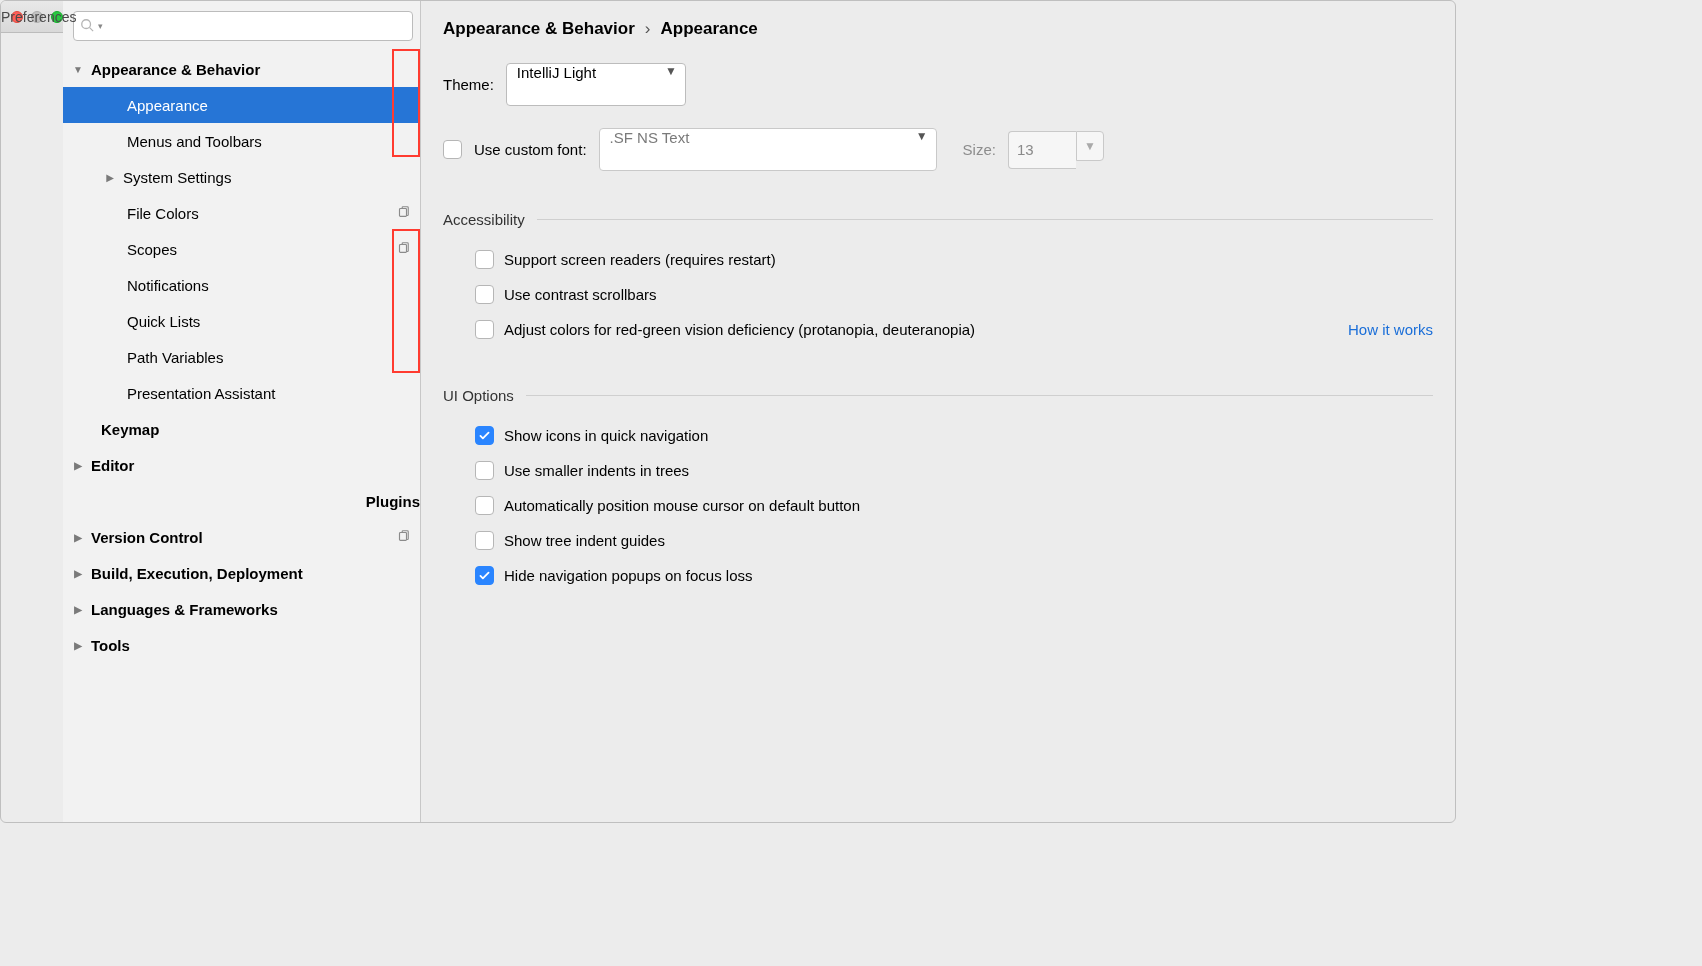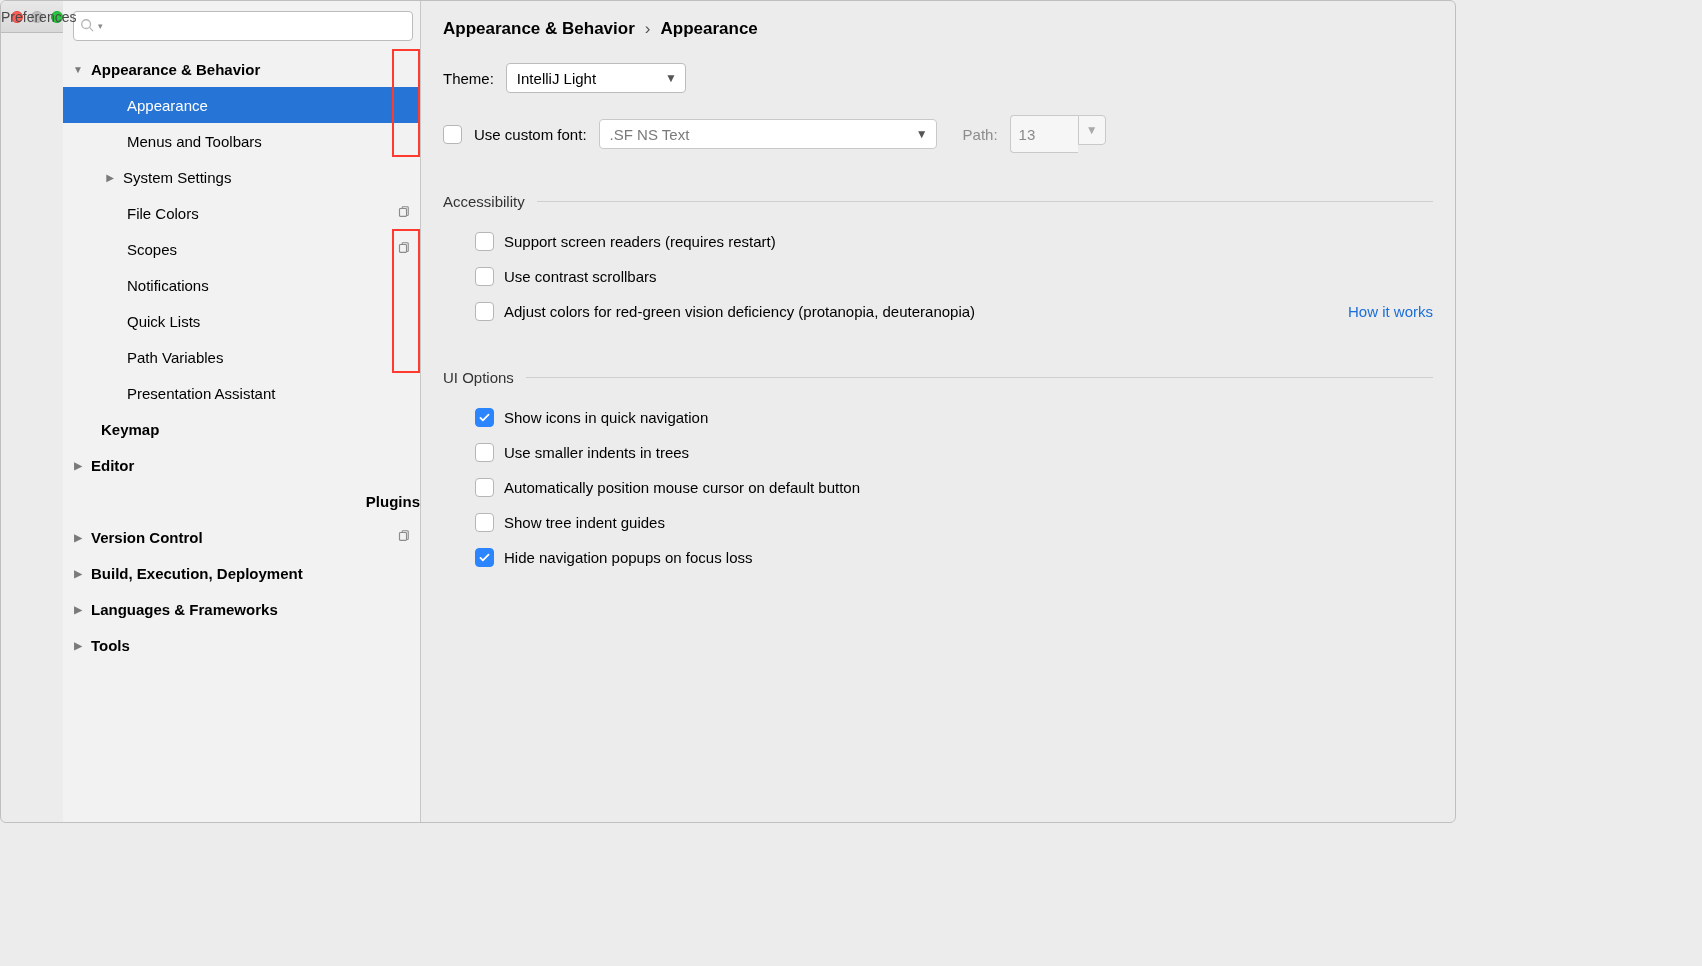--- a/index.html
+++ b/index.html
@@ -120,26 +120,25 @@
     .row {
       display: flex;
       align-items: center;
       gap: 12px;
       margin-bottom: 22px;
       font-size: 15px;
     }
     .label { font-size: 15px; }
     .select {
       display: inline-flex;
-      align-items: center;
       justify-content: space-between;
       border: 1px solid #bcbcbc;
       border-radius: 4px;
       background: #fff;
-      height: 30px;
+      height: 43px;
       padding: 0 8px 0 10px;
       min-width: 180px;
       font-size: 15px;
       cursor: pointer;
     }
     .select.wide { min-width: 338px; }
     .select .caret { color: #555; font-size: 12px; margin-left: 10px; }
     .select.disabled { background: #ffffff; color: #7a7a7a; border-color: #c9c9c9; }
     .input-small {
       width: 68px;
@@ -329,21 +328,21 @@
         </div>
       </div>
 
       <div class="row" style="">
         <span class="cbox"></span>
         <span class="label">Use custom font:</span>
         <div class="select wide disabled">
           <span>.SF NS Text</span>
           <span class="caret">▼</span>
         </div>
-        <span class="label muted" style="margin-left:14px;">Path:</span>
+        <span class="label muted" style="margin-left:14px;">Size:</span>
         <div style="display:flex;">
           <input class="input-small disabled" readonly="" value="13" style="">
           <div class="stepper-btn disabled">
             <span>▼</span>
           </div>
         </div>
       </div>
 
       <div class="section">
         <div class="section-header">

